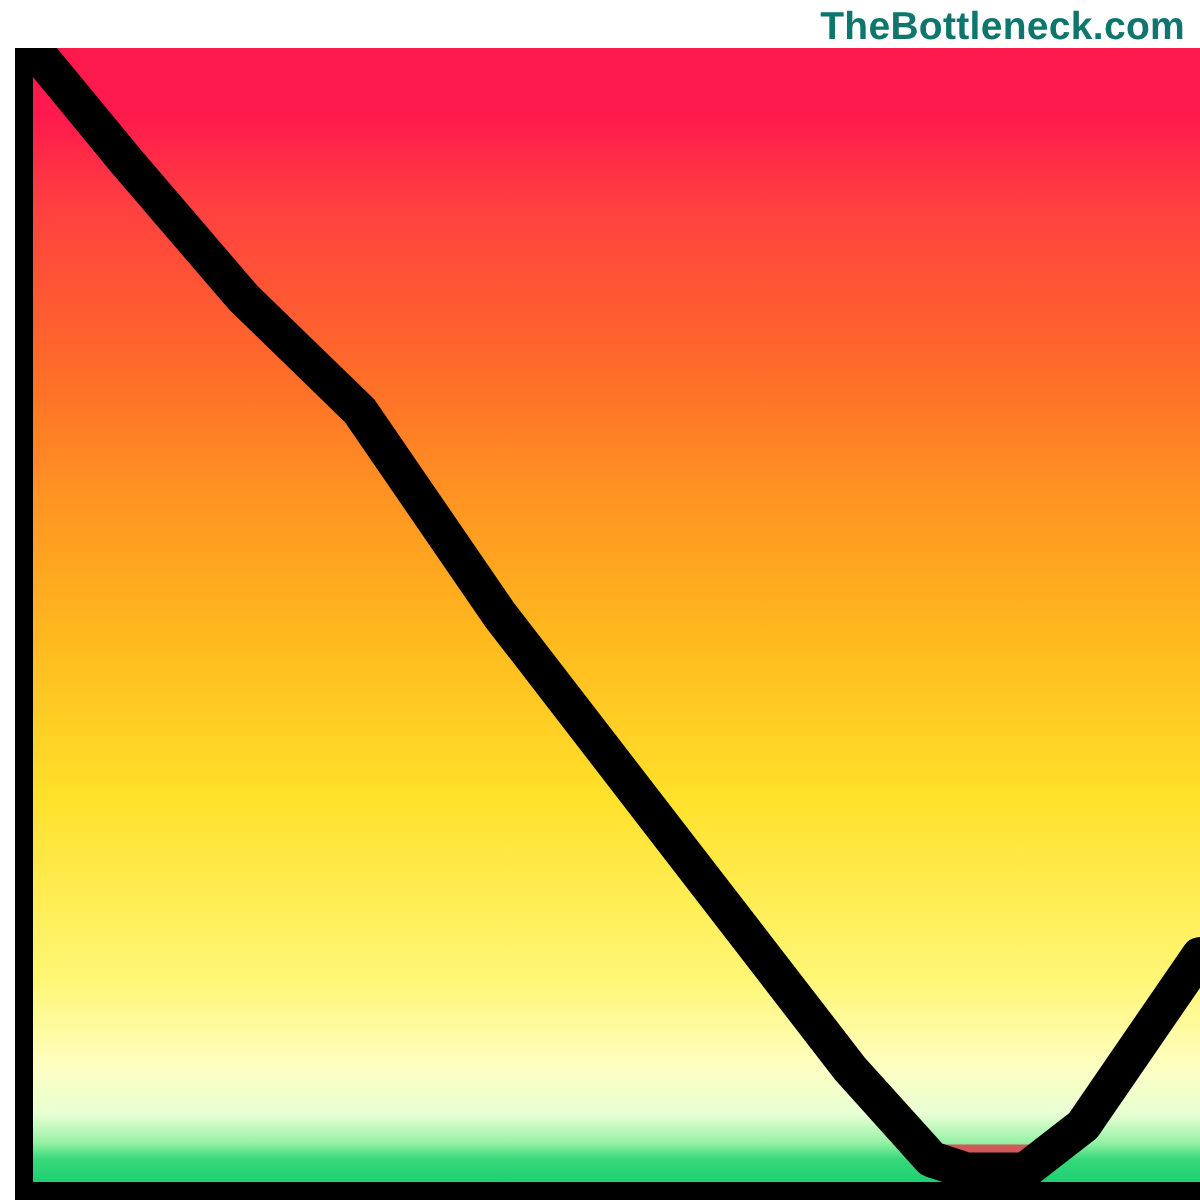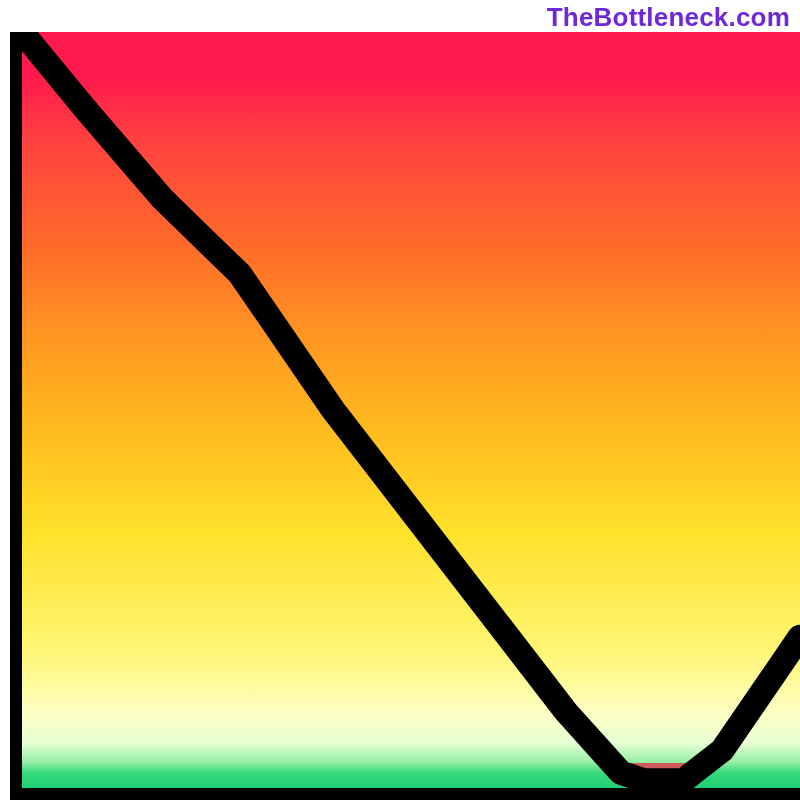--- a/index.html
+++ b/index.html
@@ -15,21 +15,21 @@
     position: relative;
     width: 800px;
     height: 800px;
   }
   .watermark {
     position: absolute;
     top: 2px;
     right: 10px;
     font-size: 26px;
     font-weight: 600;
-    color: #6d28d9;
+    color: #0f766e;
     letter-spacing: 0.2px;
   }
   
   .plot-outer {
     position: absolute;
     left: 10px;
     top: 32px;
     width: 778px;   
     height: 756px;  
     border-left: 12px solid #000;

